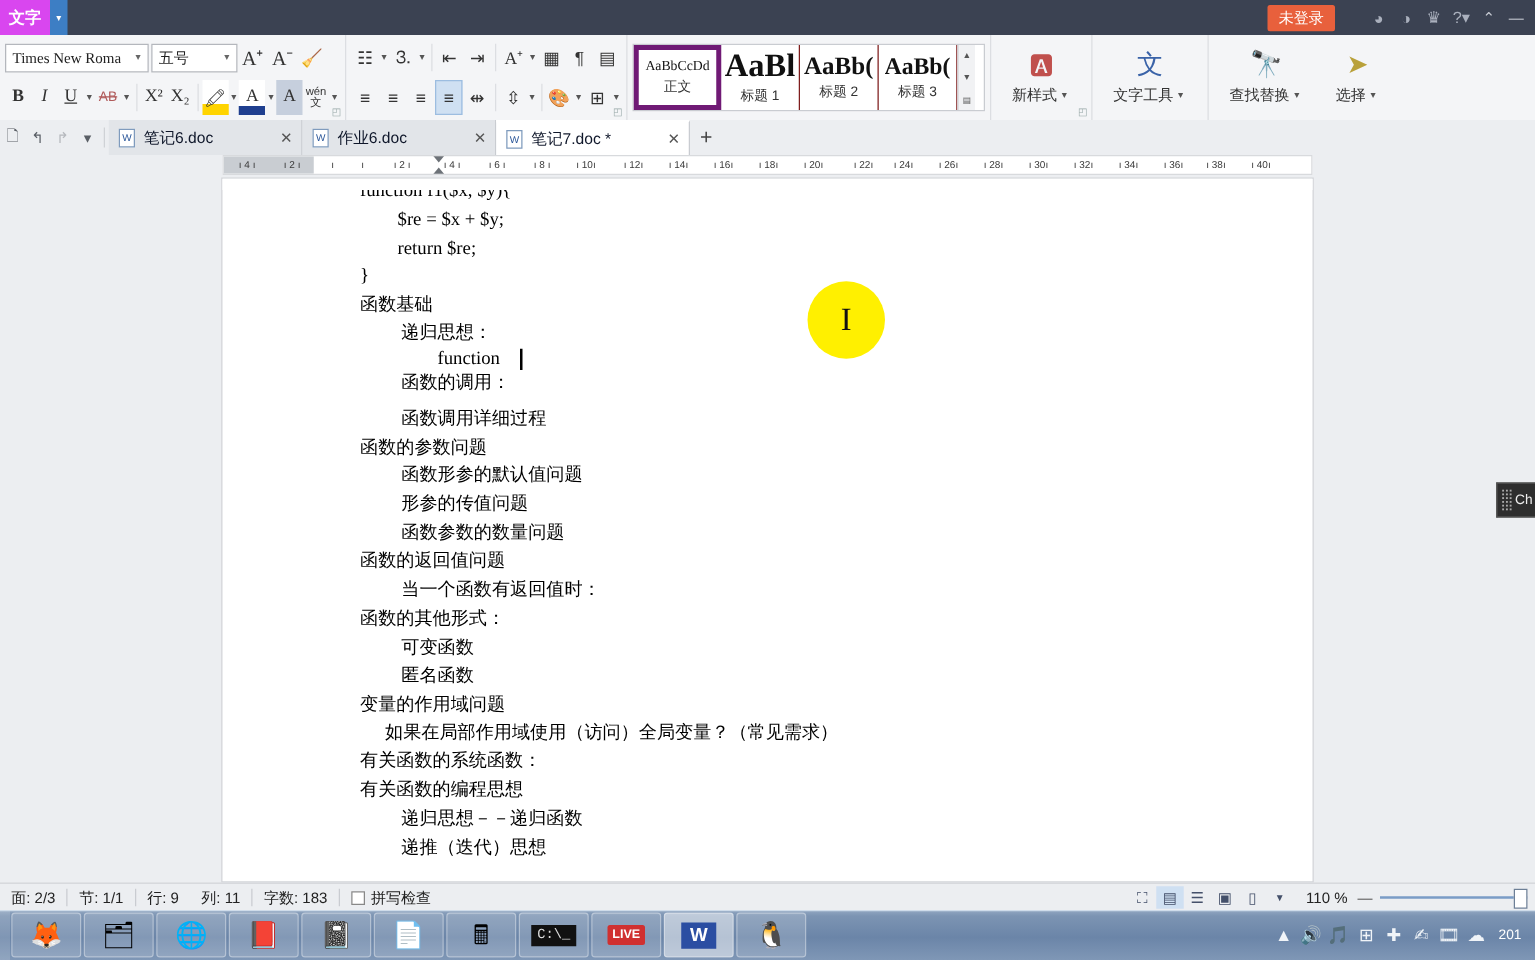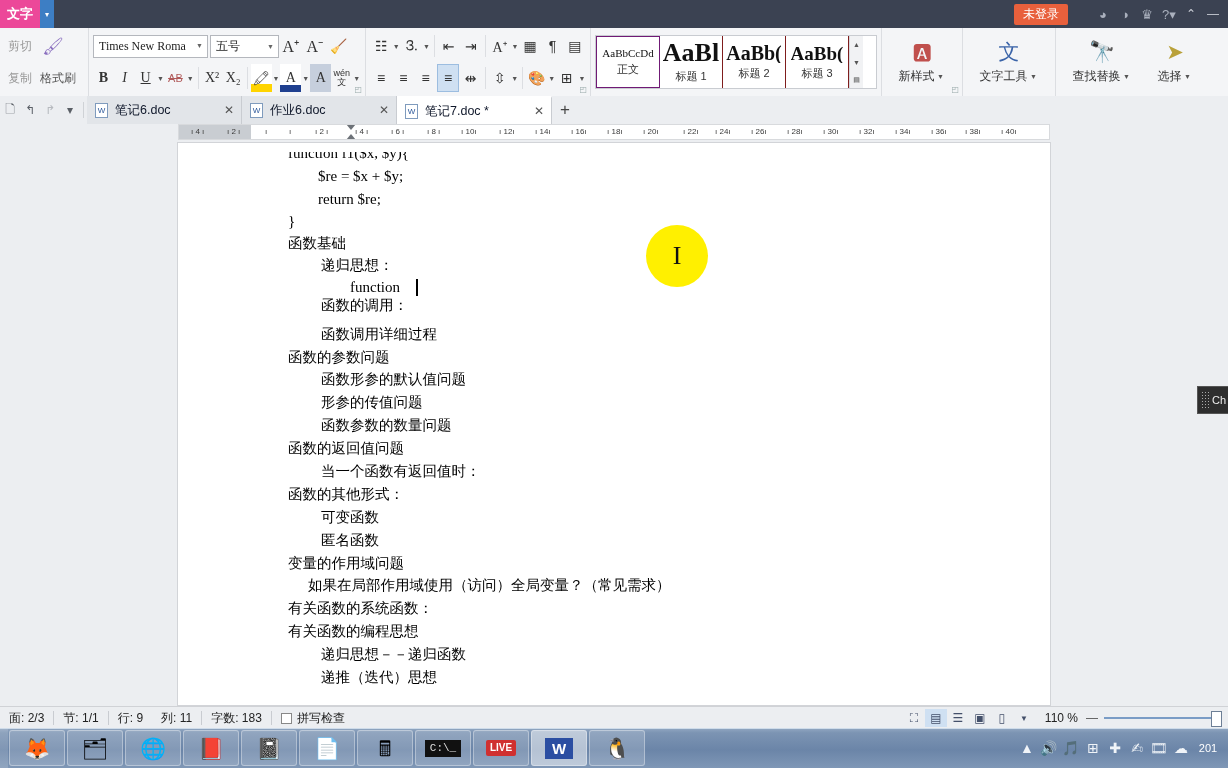--- a/index.html
+++ b/index.html
@@ -7,21 +7,21 @@
     width:1228px;height:768px;overflow:hidden;
     font-family:"Liberation Sans","DejaVu Sans",sans-serif;
     background:#ffffff;position:relative;
   }
   
   #menubar{
     position:absolute;left:0;top:0;width:1228px;height:28px;
     background:#3b4252;display:flex;align-items:stretch;
   }
   .wps-logo{
-    width:40px;height:28px;background:#ec4899;color:#fff;
+    width:40px;height:28px;background:#d946ef;color:#fff;
     display:flex;align-items:center;justify-content:center;
     font-size:13px;font-weight:bold;
   }
   .wps-caret{
     width:14px;height:28px;background:#3d7ec4;color:#fff;
     display:flex;align-items:center;justify-content:center;font-size:8px;
   }
   .menu-tabs{display:flex;align-items:stretch;margin-left:12px;}
   .menu-tab{
     color:#d4d8e0;font-size:13px;padding:0 14px;
@@ -75,21 +75,21 @@
   .sep{width:1px;height:22px;background:#dcdee2;margin:0 3px;}
   .dlg{position:absolute;right:3px;bottom:2px;font-size:8px;color:#9aa;}
   
   .stylebox{
     display:flex;align-items:stretch;border:1px solid #c9ccd1;background:#fff;height:52px;
   }
   .styleitem{
     width:62px;display:flex;flex-direction:column;align-items:center;justify-content:center;
     border-right:1px solid #7f1d1d;
   }
-  .styleitem.sel{border:1px solid #701a75;background:#fff;}
+  .styleitem.sel{border:4px solid #701a75;background:#fff;}
   .stylepv{font-family:"Liberation Serif",serif;color:#111;line-height:1;overflow:hidden;white-space:nowrap;}
   .stylenm{font-size:11px;color:#333;margin-top:3px;}
   .stylescroll{width:13px;display:flex;flex-direction:column;justify-content:space-between;
     background:#f1f2f4;border-left:1px solid #d6d8dc;}
   .ssbtn{height:16px;font-size:7px;color:#555;display:flex;align-items:center;justify-content:center;}
   
   .bigbtn{
     width:62px;height:60px;display:flex;flex-direction:column;align-items:center;
     justify-content:center;
   }
@@ -223,30 +223,20 @@
     <div class="tray-ic">◑</div>
     <div class="tray-ic">♛</div>
     <div class="tray-ic">?▾</div>
     <div class="win-btn">⌃</div>
     <div class="win-btn">—</div>
   </div>
 </div>
 
 <div id="ribbon">
 
-  <div class="rgroup" style="width:80px">
-    <div class="rrow">
-      <div class="clip-lbl">剪切</div>
-      <div class="brush">🖌</div>
-    </div>
-    <div class="rrow">
-      <div class="clip-lbl">复制</div>
-      <div class="clip-lbl2">格式刷</div>
-    </div>
-  </div>
 
   <div class="rgroup" style="width:268px">
     <div class="rrow">
       <div class="fontbox">
         <span>Times New Roma</span>
         <span class="cbcaret">▼</span>
       </div>
       <div class="sizebox">
         <span>五号</span>
         <span class="cbcaret">▼</span>

